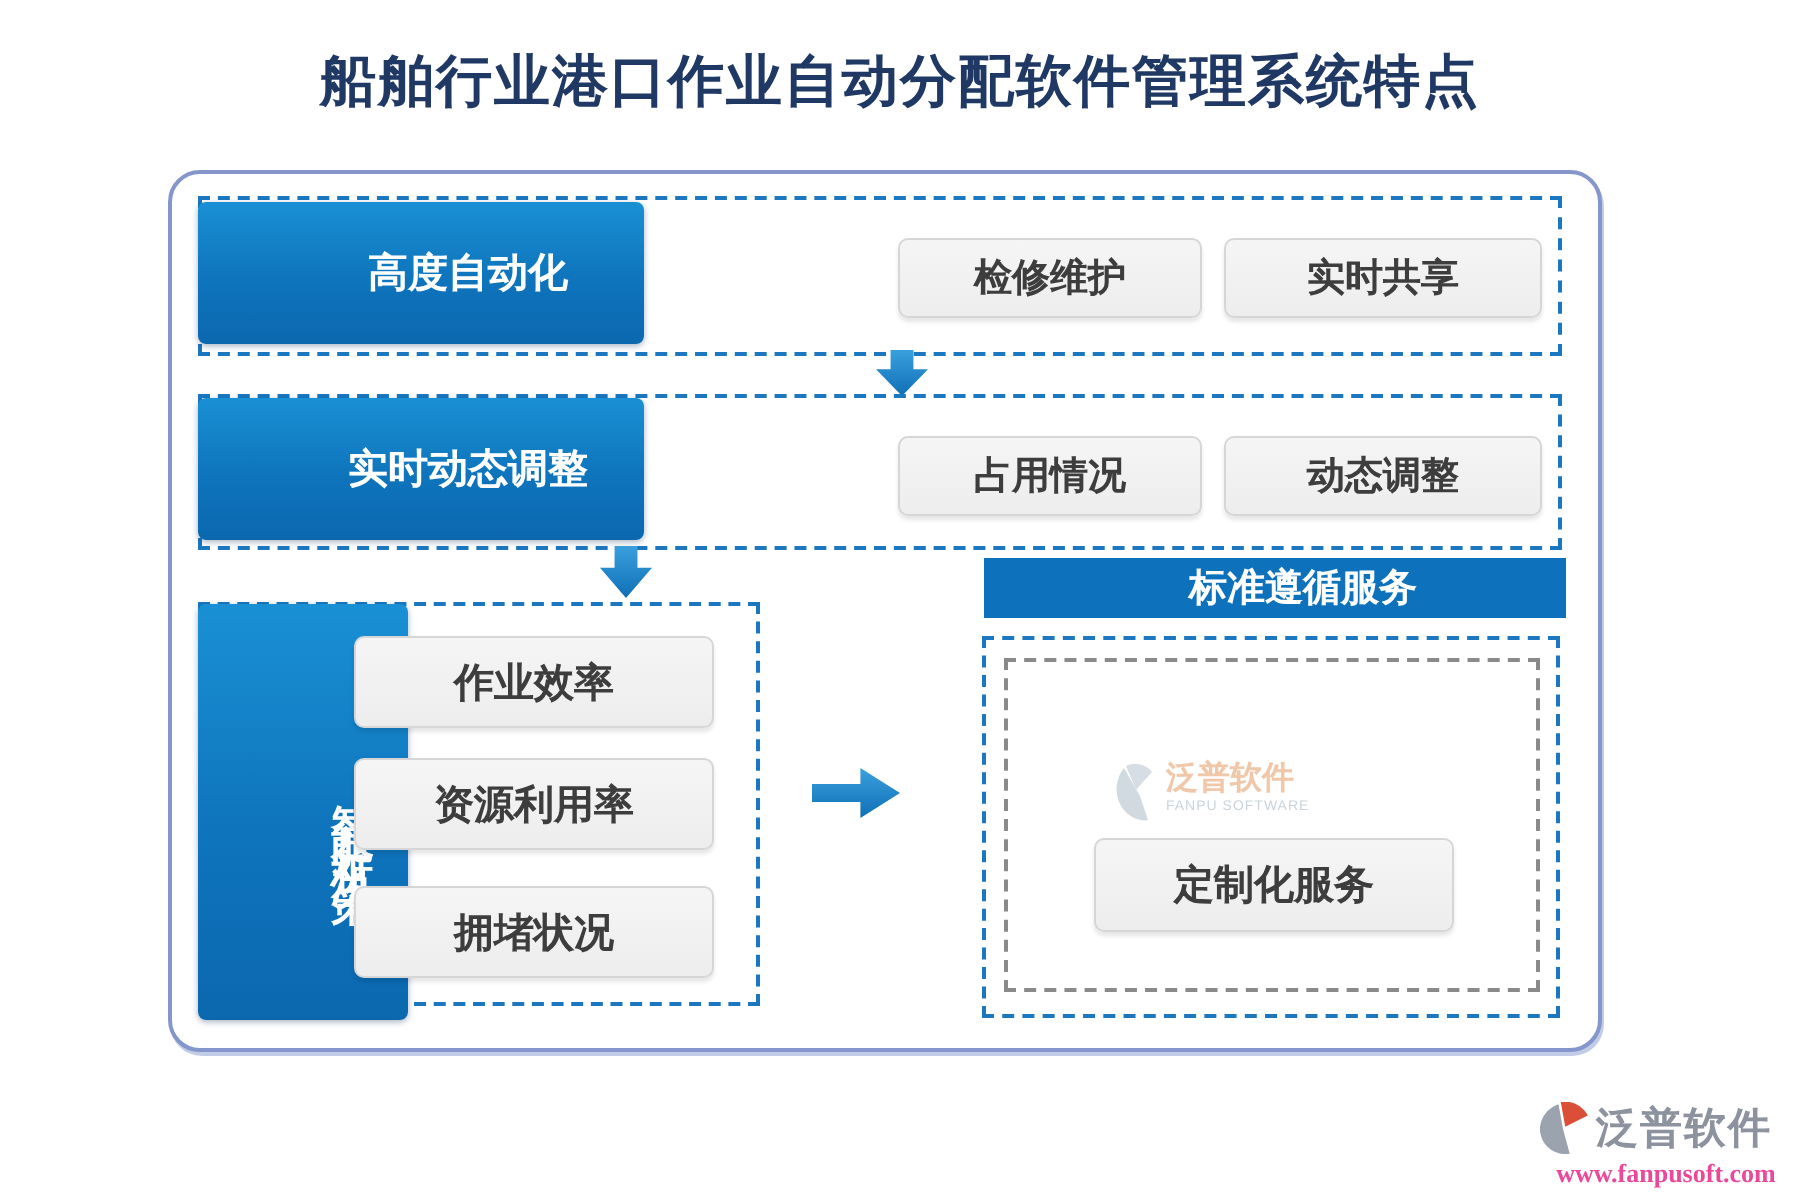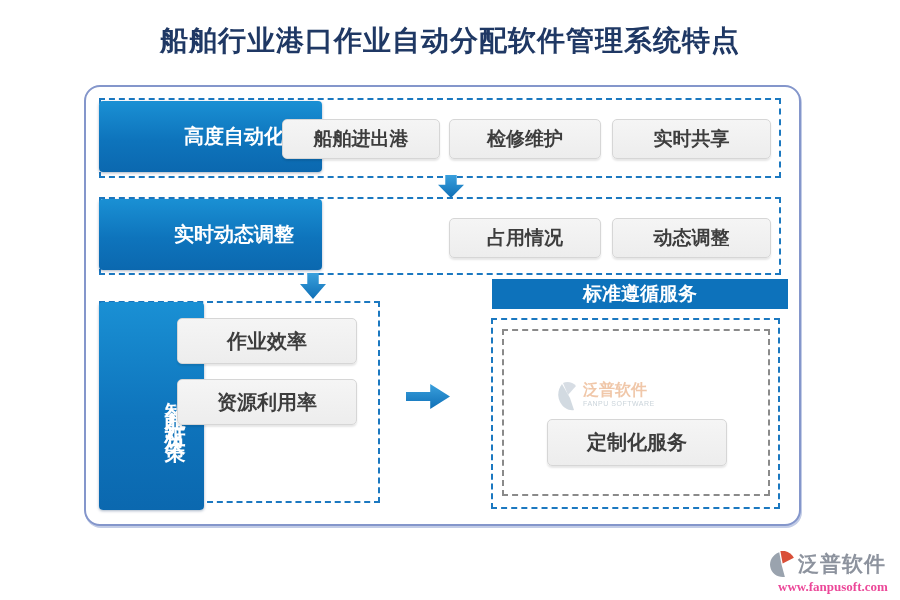--- a/index.html
+++ b/index.html
@@ -86,41 +86,41 @@
 <body>
 
 <div class="stage">
 
   <div class="title">船舶行业港口作业自动分配软件管理系统特点</div>
 
   <div class="container">
 
     <div class="dashed-blue" style="left:13px;top:11px;width:678px;height:76px;"></div>
     <div class="blue-label" style="left:13px;top:14px;width:176px;height:71px;">高度自动化</div>
-    <div class="chip" style="left:196px;top:32px;width:156px;height:38px;">船舶进出港</div>
     <div class="chip" style="left:363px;top:32px;width:150px;height:38px;">检修维护</div>
     <div class="chip" style="left:526px;top:32px;width:157px;height:38px;">实时共享</div>
 
     <div class="arrow-down" style="left:352px;top:88px;width:26px;height:23px;"></div>
 
     <div class="dashed-blue" style="left:13px;top:110px;width:678px;height:74px;"></div>
     <div class="blue-label" style="left:13px;top:112px;width:176px;height:71px;">实时动态调整</div>
     <div class="chip" style="left:363px;top:131px;width:150px;height:38px;">占用情况</div>
     <div class="chip" style="left:526px;top:131px;width:157px;height:38px;">动态调整</div>
 
     <div class="arrow-down" style="left:214px;top:186px;width:26px;height:26px;"></div>
 
     <div class="dashed-blue" style="left:13px;top:214px;width:277px;height:198px;"></div>
     <div class="blue-label v-label" style="left:13px;top:215px;width:58px;height:202px;">智能分析决策</div>
     <div class="chip" style="left:91px;top:231px;width:178px;height:44px;font-size:20px;">作业效率</div>
     <div class="chip" style="left:91px;top:292px;width:178px;height:44px;font-size:20px;">资源利用率</div>
+    <div class="chip" style="left:91px;top:356px;width:178px;height:44px;font-size:20px;">拥堵状况</div>
 
     <div class="arrow-right" style="left:320px;top:297px;width:44px;height:25px;"></div>
 
-    <div class="hdr" style="left:406px;top:192px;width:296px;height:30px;">标准遵循服务</div>
+    <div class="hdr" style="left:406px;top:192px;width:263px;height:30px;padding-left:28px;">标准遵循服务</div>
     <div class="dashed-blue" style="left:405px;top:231px;width:285px;height:187px;"></div>
     <div class="dashed-gray" style="left:416px;top:242px;width:264px;height:163px;"></div>
     <div class="chip" style="left:461px;top:332px;width:178px;height:45px;font-size:20px;">定制化服务</div>
 
   </div>
 
   <div class="watermark">
     <svg width="24" height="30" viewBox="0 0 24 30">
       <path d="M6 2 C2 7 1 14 4 20 C7 26 13 29 18 28 L14 16 Z" fill="#aebcc9"></path>
       <path d="M7 1 C11 -1 17 0 20 4 L12 13 Z" fill="#b7c3cf"></path>

